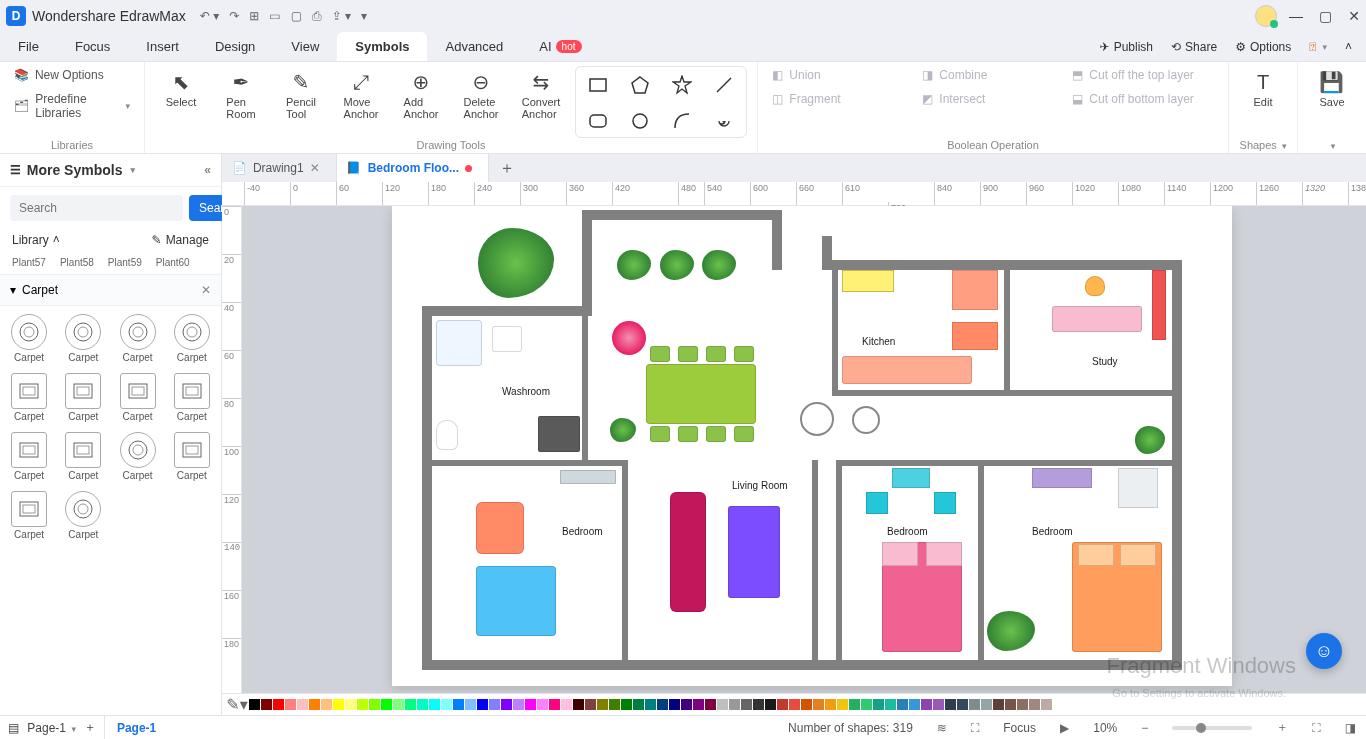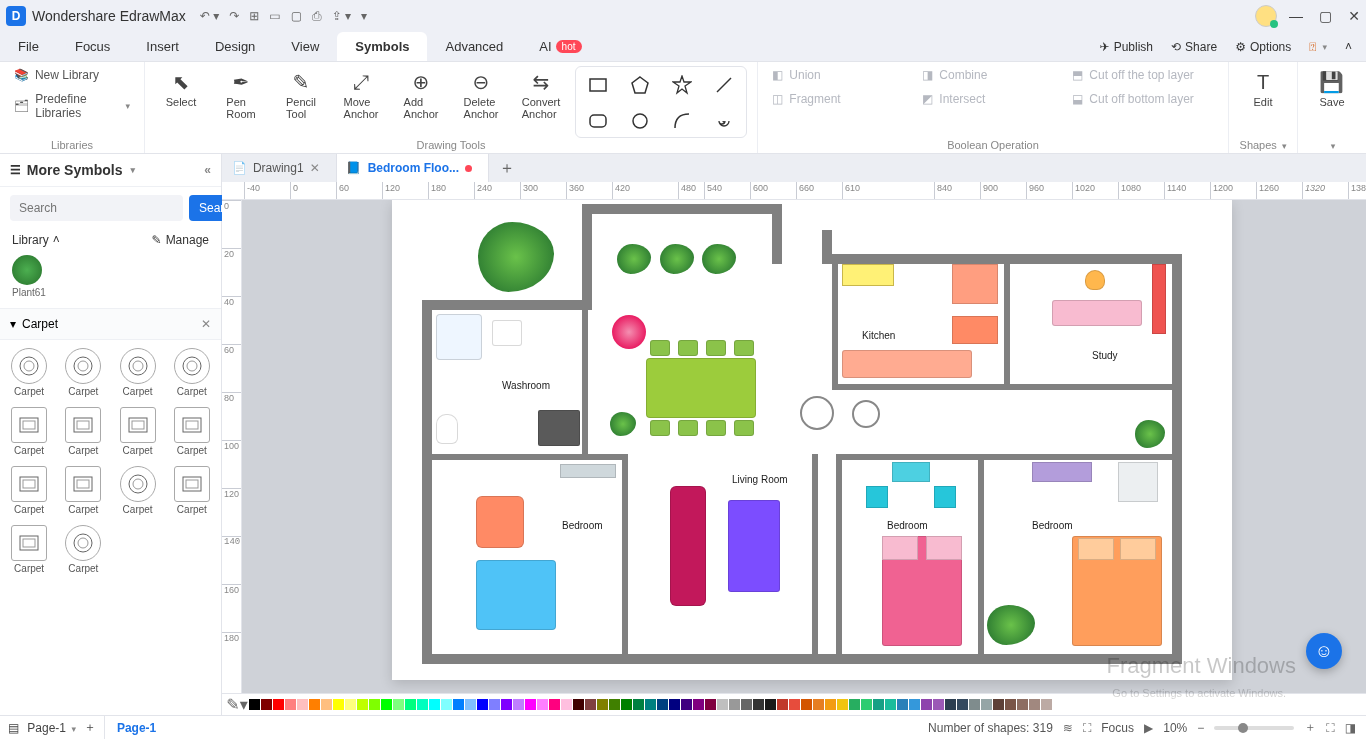--- a/index.html
+++ b/index.html
@@ -68,21 +68,21 @@
 .leftpanel .carpitem .cap { font-size:10px; color:#555;}
 
 
 .canvaswrap { flex:1; display:flex; flex-direction:column; background:#f5f6fa;}
 .doctabs { height:28px; display:flex; align-items:stretch; background:#eceef3; font-size:12px;}
 .doctabs .dtab { display:flex; align-items:center; gap:6px; padding:0 16px 0 10px; border-right:1px solid #dfe1e8; color:#555; cursor:pointer;}
 .doctabs .dtab.active { background:#fff; color:#1b73e8; font-weight:600;}
 .doctabs .dtab .dot { width:7px;height:7px;border-radius:50%; background:#ff4757;}
 .doctabs .dtab .cls { color:#888;}
 .doctabs .plus { display:flex; align-items:center; padding:0 10px; color:#666; cursor:pointer; font-size:16px;}
-.ruler-h { height:18px; background:#fff; border-bottom:1px solid #e2e4ea; position:relative; font-size:9px; color:#888;}
+.ruler-h { height:24px; background:#fff; border-bottom:1px solid #e2e4ea; position:relative; font-size:9px; color:#888;}
 .ruler-h .tick { position:absolute; top:0; height:100%; border-left:1px solid #c9ccd4; padding-left:2px; line-height:12px;}
 .canvasrow { flex:1; display:flex; min-height:0;}
 .ruler-v { width:20px; background:#fff; border-right:1px solid #e2e4ea; position:relative; font-size:9px; color:#888;}
 .ruler-v .tick { position:absolute; left:0; width:100%; border-top:1px solid #c9ccd4; text-align:left; padding-left:2px;}
 .canvas { flex:1; position:relative; background:#cfd2d8; overflow:hidden;}
 .page { position:absolute; left:150px; top:0; width:840px; height:480px; background:#fff; box-shadow:0 4px 12px rgba(0,0,0,0.15);}
 .floor { position:absolute; inset:0;}
 .wall { position:absolute; background:#808080;}
 .thinwall { position:absolute; background:#808080;}
 .roomlabel { position:absolute; font-size:10px; color:#1a1a1a;}
@@ -92,21 +92,21 @@
 .furn { position:absolute; border:1px solid rgba(0,0,0,0.15); }
 
 
 .colorbar { height:22px; display:flex; align-items:center; gap:1px; padding:0 4px; background:#fff; border-top:1px solid #e2e4ea;}
 .colorbar .eyedrop { width:22px; text-align:center; color:#666;}
 .colorbar .sw { width:11px; height:11px;}
 .bottom { height:24px; background:#fff; border-top:1px solid #e2e4ea; display:flex; align-items:center; font-size:12px; color:#444;}
 .bottom .pgsel { display:flex; align-items:center; gap:8px; padding:0 8px; border-right:1px solid #e2e4ea; height:100%;}
 .bottom .pgtab { color:#1b73e8; font-weight:600; padding:0 12px;}
 .bottom .spacer { flex:1;}
-.bottom .stats { display:flex; align-items:center; gap:10px; padding-right:10px; color:#555;}
+.bottom .stats { display:flex; align-items:center; gap:24px; padding-right:10px; color:#555;}
 .bottom .stats .ic { color:#666;}
 .help-bubble { position:fixed; right:24px; bottom:70px; width:36px; height:36px; border-radius:50%; background:#1b73e8; color:#fff; display:flex; align-items:center; justify-content:center; font-size:18px; box-shadow:0 3px 10px rgba(0,0,0,0.25);}
 .watermark { position:fixed; right:70px; bottom:60px; color:rgba(0,0,0,0.22); font-size:22px; pointer-events:none;}
 .watermark2 { position:fixed; right:80px; bottom:40px; color:rgba(0,0,0,0.18); font-size:11px; pointer-events:none;}
 </style>
 </head>
 <body>
 
 <div class="titlebar">
   <div class="logo">D</div>
@@ -148,21 +148,21 @@
     <div class="mi">⚙ <span>Options</span></div>
     <div class="mi bell">⍰<span class="dd">▾</span></div>
     <div class="mi">˄</div>
   </div>
 </div>
 
 <div class="ribbon">
 
   <div class="group">
     <div class="btncol">
-      <div class="smallbtn">📚 <span>New Library</span></div>
+      <div class="smallbtn">📚 <span>New Options</span></div>
       <div class="smallbtn">🗂 <span>Predefine Libraries</span><span class="dd">▾</span></div>
     </div>
     <div class="glabel">Libraries</div>
   </div>
 
   <div class="group">
     <div class="row">
       <div class="bigbtn">
           <div class="ic">⬉</div>
           <span>Select</span>
@@ -290,23 +290,25 @@
     </div>
     <div class="searchrow">
       <input placeholder="Search" style="">
       <button>Search</button>
     </div>
     <div class="librow">
       <span>Library</span> 
         <span style="margin-left:4px;">˄</span>
       <span class="manage">✎ <span>Manage</span></span>
     </div>
-    <div class="plantthumb">
-      <div class="pt"></div>
-      <div class="cap">Plant61</div>
+    <div class="plants">
+      <span>Plant57</span>
+      <span>Plant58</span>
+      <span>Plant59</span>
+      <span>Plant60</span>
     </div>
     <div class="section">
       <span>▾</span>
       <span>Carpet</span>
       <span class="close">✕</span>
     </div>
     <div class="items">
       <div class="grid4" id="carpet-grid">
           <div class="carpitem">
             <div class="thumb round">

